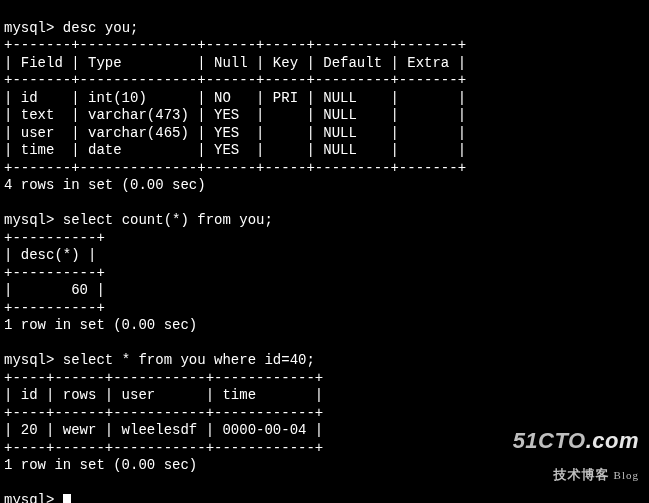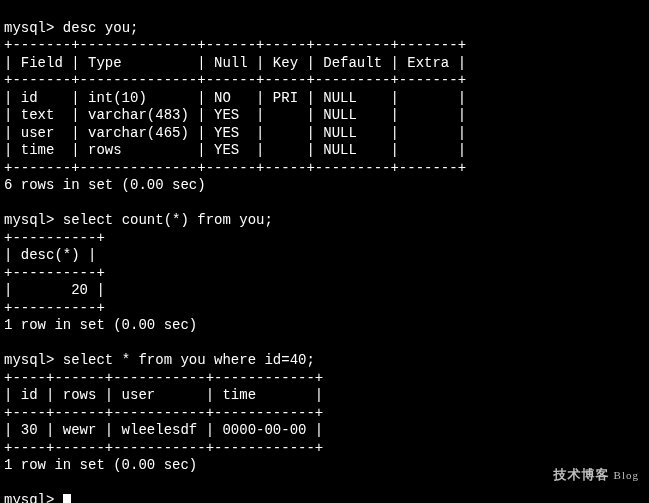--- a/index.html
+++ b/index.html
@@ -34,20 +34,21 @@
     font-style: italic;
     letter-spacing: 0.5px;
   }
   .watermark .brand .dot {
     color: #e7e7e7;
   }
   .watermark .sub {
     font-size: 13px;
     font-weight: bold;
     letter-spacing: 1px;
+    margin-top: 12px;
   }
   .watermark .blog {
     font-family: "Brush Script MT", cursive;
     font-size: 11px;
     margin-left: 4px;
     font-weight: normal;
   }
   .cursor {
     display: inline-block;
     width: 8px;
@@ -58,40 +59,41 @@
 </style>
 </head>
 <body>
 
 <div class="terminal">
 <span>mysql&gt;</span> <span>desc you;</span>
 <span>+-------+--------------+------+-----+---------+-------+</span>
 <span>| Field | Type         | Null | Key | Default | Extra |</span>
 <span>+-------+--------------+------+-----+---------+-------+</span>
 <span>| id    | int(10)      | NO   | PRI | NULL    |       |</span>
-<span>| text  | varchar(483) | YES  |     | NULL    |       |</span>
+<span>| text  | varchar(473) | YES  |     | NULL    |       |</span>
 <span>| user  | varchar(465) | YES  |     | NULL    |       |</span>
-<span>| time  | rows         | YES  |     | NULL    |       |</span>
+<span>| time  | date         | YES  |     | NULL    |       |</span>
 <span>+-------+--------------+------+-----+---------+-------+</span>
-<span>6 rows in set (0.00 sec)</span>
+<span>4 rows in set (0.00 sec)</span>
 
 <span>mysql&gt;</span> <span>select count(*) from you;</span>
 <span>+----------+</span>
 <span>| desc(*) |</span>
 <span>+----------+</span>
-<span>|       20 |</span>
+<span>|       60 |</span>
 <span>+----------+</span>
 <span>1 row in set (0.00 sec)</span>
 
 <span>mysql&gt;</span> <span>select * from you where id=40;</span>
 <span>+----+------+-----------+------------+</span>
 <span>| id | rows | user      | time       |</span>
 <span>+----+------+-----------+------------+</span>
-<span>| 30 | wewr | wleelesdf | 0000-00-00 |</span>
+<span>| 20 | wewr | wleelesdf | 0000-00-04 |</span>
 <span>+----+------+-----------+------------+</span>
 <span>1 row in set (0.00 sec)</span>
 
 <span>mysql&gt;</span> <span class="cursor"></span>
 </div>
 
 <div class="watermark">
+  <div class="brand"><span>51CTO</span><span class="dot">.com</span></div>
   <div class="sub"><span>技术博客</span><span class="blog">Blog</span></div>
 </div>
 
 </body></html>

